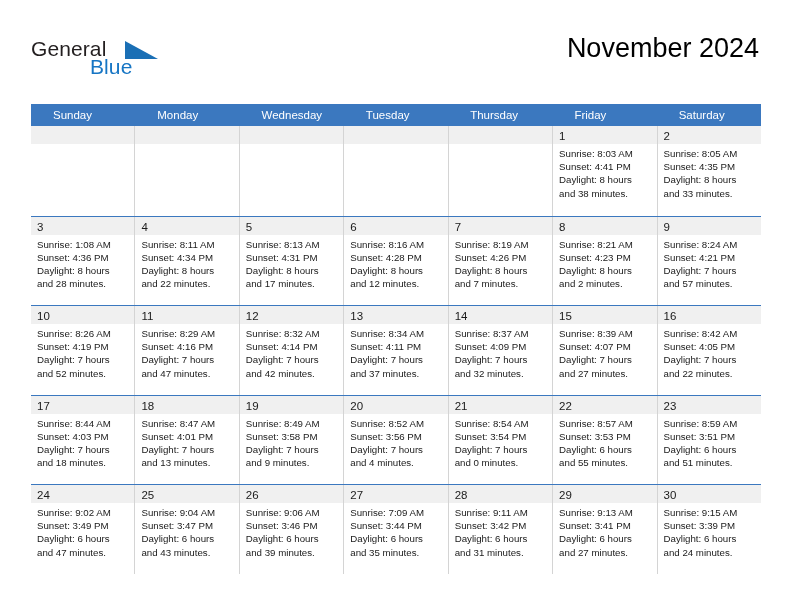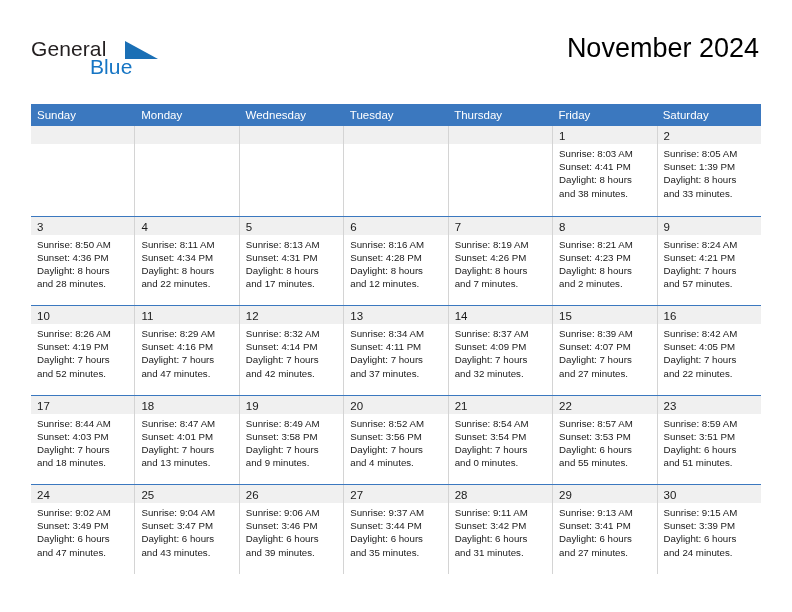--- a/index.html
+++ b/index.html
@@ -94,21 +94,21 @@
   .weekday-row {
     display: flex;
     background: #3b78bf;
     height: 22px;
   }
   .weekday {
     flex: 1 1 0;
     color: #ffffff;
     font-size: 11.5px;
     line-height: 22px;
-    padding-left: 6px;
+    padding-left: 22px;
     box-sizing: border-box;
     white-space: nowrap;
     overflow: hidden;
   }
 
   .week-row {
     display: flex;
     height: 89.5px;
     border-top: 1.3px solid #3b78bf;
     box-sizing: border-box;
@@ -203,31 +203,31 @@
               <div>Sunrise: 8:03 AM</div>
               <div>Sunset: 4:41 PM</div>
               <div>Daylight: 8 hours</div>
               <div>and 38 minutes.</div>
             </div>
           </div>
           <div class="day-cell">
             <div class="day-band"><span class="day-num">2</span></div>
             <div class="day-info">
               <div>Sunrise: 8:05 AM</div>
-              <div>Sunset: 1:39 PM</div>
+              <div>Sunset: 4:35 PM</div>
               <div>Daylight: 8 hours</div>
               <div>and 33 minutes.</div>
             </div>
           </div>
         </div>
         <div class="week-row">
           <div class="day-cell">
             <div class="day-band"><span class="day-num">3</span></div>
             <div class="day-info">
-              <div>Sunrise: 8:50 AM</div>
+              <div>Sunrise: 1:08 AM</div>
               <div>Sunset: 4:36 PM</div>
               <div>Daylight: 8 hours</div>
               <div>and 28 minutes.</div>
             </div>
           </div>
           <div class="day-cell">
             <div class="day-band"><span class="day-num">4</span></div>
             <div class="day-info">
               <div>Sunrise: 8:11 AM</div>
               <div>Sunset: 4:34 PM</div>
@@ -435,21 +435,21 @@
             <div class="day-info">
               <div>Sunrise: 9:06 AM</div>
               <div>Sunset: 3:46 PM</div>
               <div>Daylight: 6 hours</div>
               <div>and 39 minutes.</div>
             </div>
           </div>
           <div class="day-cell">
             <div class="day-band"><span class="day-num">27</span></div>
             <div class="day-info">
-              <div>Sunrise: 9:37 AM</div>
+              <div>Sunrise: 7:09 AM</div>
               <div>Sunset: 3:44 PM</div>
               <div>Daylight: 6 hours</div>
               <div>and 35 minutes.</div>
             </div>
           </div>
           <div class="day-cell">
             <div class="day-band"><span class="day-num">28</span></div>
             <div class="day-info">
               <div>Sunrise: 9:11 AM</div>
               <div>Sunset: 3:42 PM</div>

